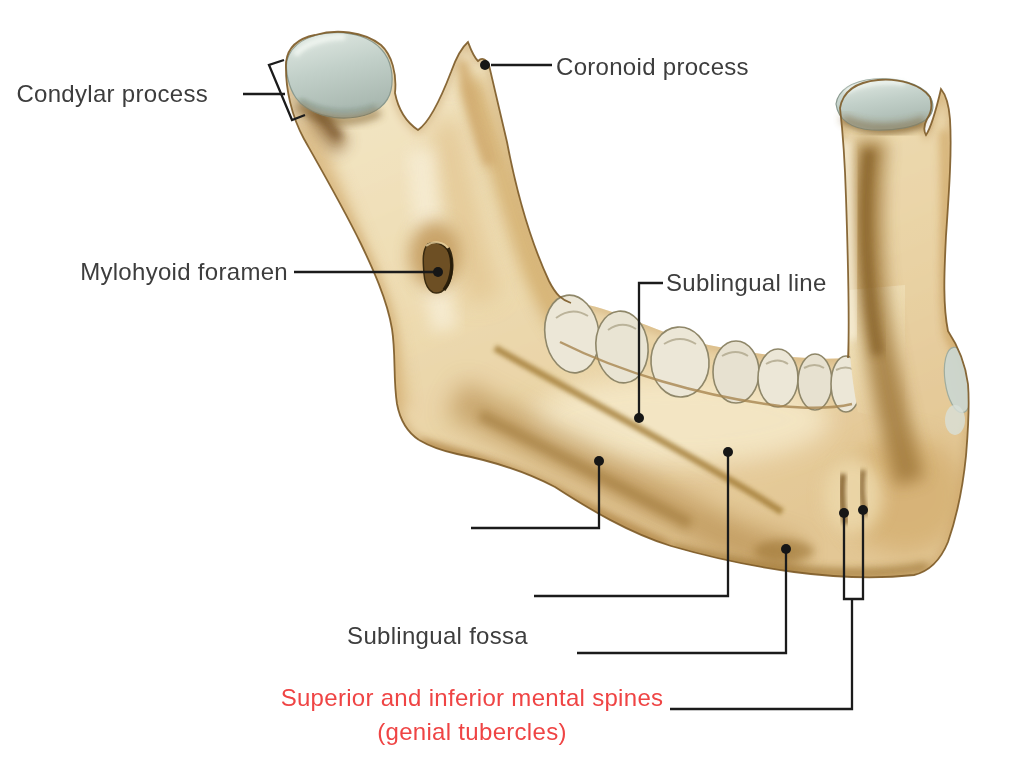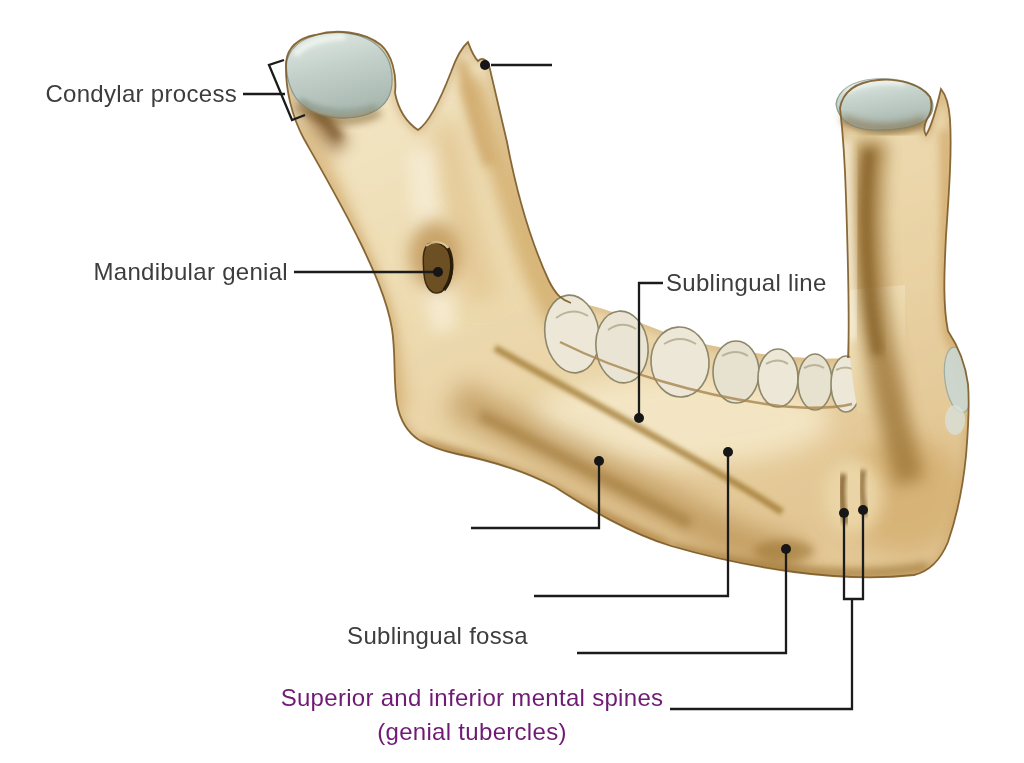--- a/index.html
+++ b/index.html
@@ -7,21 +7,21 @@
     position:relative;width:1024px;height:763px;background:#ffffff;
     font-family:"Liberation Sans",sans-serif;overflow:hidden;
   }
   #scene{position:absolute;left:0;top:0;}
   .lbl{
     position:absolute;font-size:24px;line-height:26px;color:#3d3d3d;
     letter-spacing:.3px;white-space:nowrap;
   }
   .lbl.right{text-align:right;}
   .lbl.red{
-    color:#701a75;text-align:center;white-space:normal;line-height:34px;
+    color:#ef4444;text-align:center;white-space:normal;line-height:34px;
   }
 </style>
 </head>
 <body>
 
 <div id="stage">
 
   <svg id="scene" width="1024" height="763" viewBox="0 0 1024 763">
     <defs>
       <linearGradient id="bg" x1="0" y1="0" x2="0.55" y2="1">
@@ -168,24 +168,25 @@
       <circle cx="438" cy="272" r="5"></circle>
       <circle cx="639" cy="418" r="5"></circle>
       <circle cx="599" cy="461" r="5"></circle>
       <circle cx="728" cy="452" r="5"></circle>
       <circle cx="786" cy="549" r="5"></circle>
       <circle cx="844" cy="513" r="5"></circle>
       <circle cx="863" cy="510" r="5"></circle>
     </g>
   </svg>
 
-  <div class="lbl right" style="right:787px;top:81px;text-align:center;">Condylar process</div>
+  <div class="lbl right" style="right:816px;top:81px;text-align:center;">Condylar process</div>
 
+  <div class="lbl" style="left:556px;top:54px;">Coronoid process</div>
 
-  <div class="lbl right" style="right:736px;top:259px;">Mandibular genial</div>
+  <div class="lbl right" style="right:736px;top:259px;">Mylohyoid foramen</div>
 
   <div class="lbl" style="left:666px;top:270px;">Sublingual line</div>
 
 
   <div class="lbl right" style="right:496px;top:583px;margin-top:40px;">Sublingual fossa</div>
 
 
   <div class="lbl red" style="left:270px;top:681px;width:404px;">
     <span>Superior and inferior mental spines</span><br>
     <span>(genial tubercles)</span>

